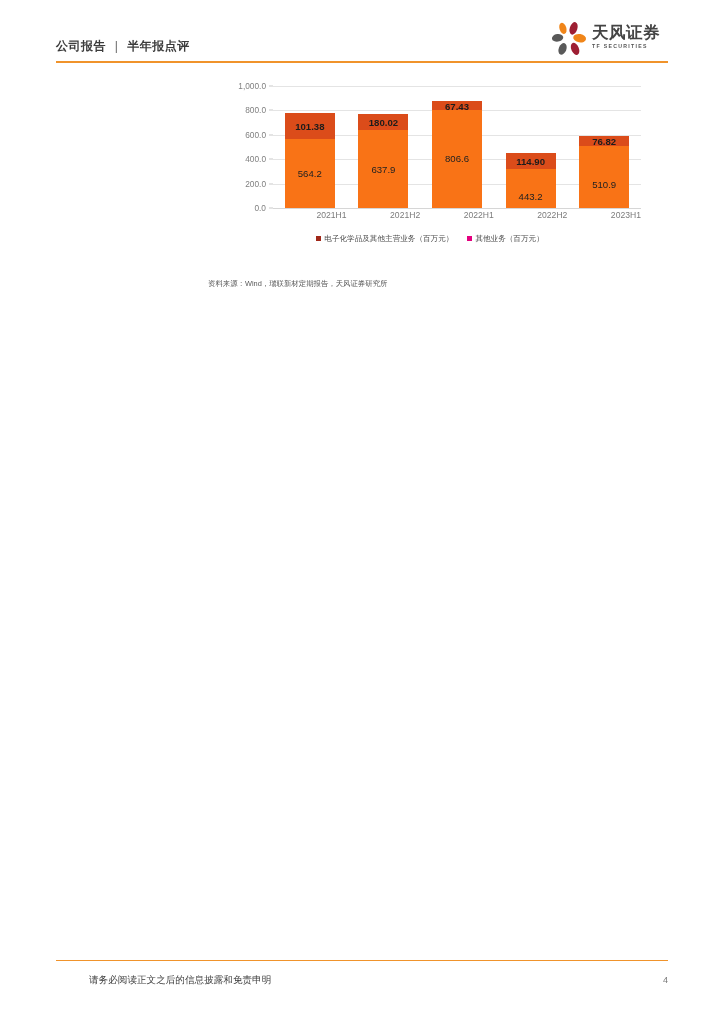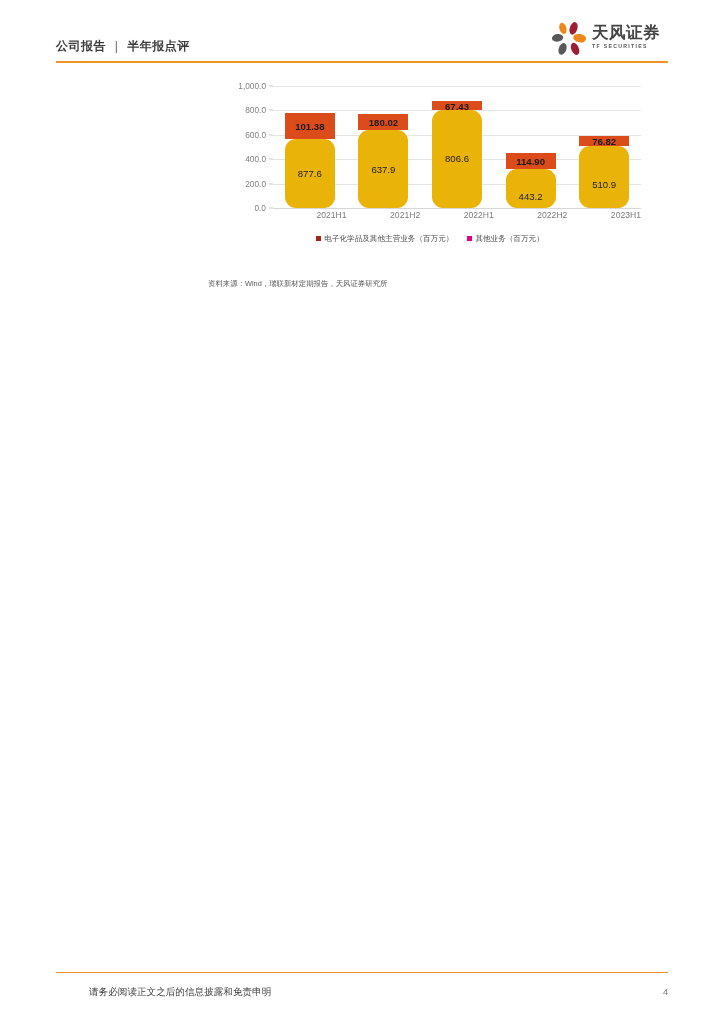--- a/index.html
+++ b/index.html
@@ -152,21 +152,21 @@
     display: flex;
     flex-direction: column;
     justify-content: flex-end;
   }
   .seg {
     position: relative;
     display: flex;
     align-items: center;
     justify-content: center;
   }
-  .seg-main { background: #eab308; border-radius: 11px; }
+  .seg-main { background: #f97316; }
   .seg-top  { background: #DB4C1A; }
   .seg-label {
     font-size: 9.6px;
     color: #222222;
     white-space: nowrap;
   }
   .seg-top .seg-label { font-weight: bold; color: #1c1c1c; }
   .seg-main .seg-label { font-weight: normal; }
   .xaxis {
     position: absolute;
@@ -221,21 +221,21 @@
     color: #575757;
     white-space: nowrap;
   }
 
   
   .page-footer {
     position: absolute;
     left: 0;
     bottom: 0;
     width: 724px;
-    height: 52px;
+    height: 64px;
   }
   .footer-rule {
     position: absolute;
     left: 56px;
     top: 0;
     width: 612px;
     height: 1.4px;
     background: #F0932B;
   }
   .footer-text {
@@ -312,21 +312,21 @@
         </div>
     </div>
 
     <div class="bars" id="bars-layer">
         <div class="bar-slot">
           <div class="bar-stack">
             <div class="seg seg-top" style="height: 26px;">
               <span class="seg-label" style="position: absolute; top: 50%; transform: translateY(-50%);">101.38</span>
             </div>
             <div class="seg seg-main" style="height: 68.8324px;">
-              <span class="seg-label">877.6</span>
+              <span class="seg-label">564.2</span>
             </div>
           </div>
         </div>
         <div class="bar-slot">
           <div class="bar-stack">
             <div class="seg seg-top" style="height: 16px;">
               <span class="seg-label" style="position: absolute; top: 50%; transform: translateY(-50%);">180.02</span>
             </div>
             <div class="seg seg-main" style="height: 77.8238px;">
               <span class="seg-label">637.9</span>

